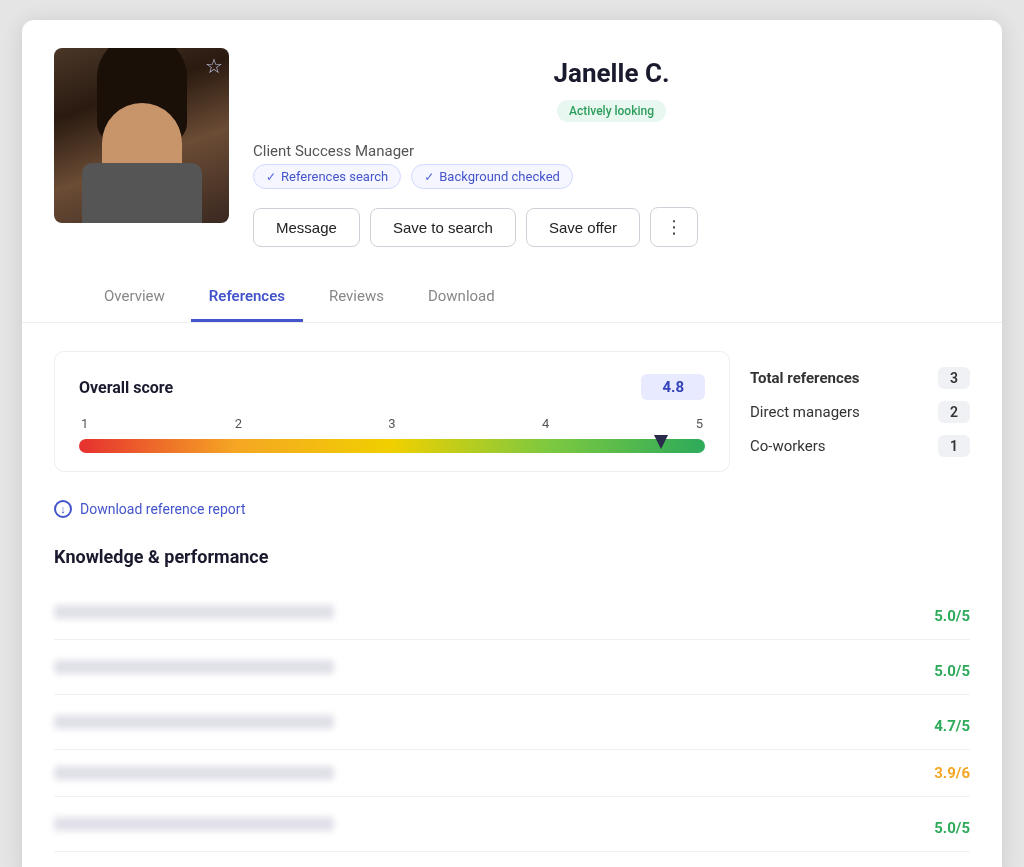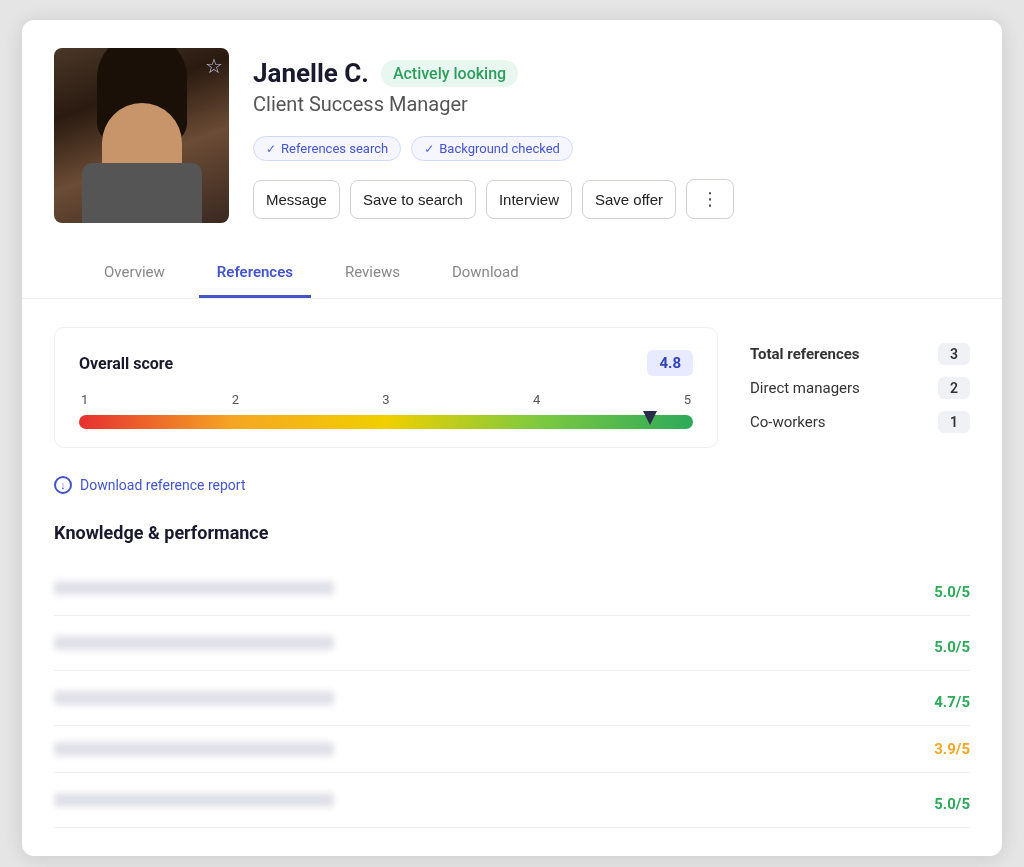--- a/index.html
+++ b/index.html
@@ -46,39 +46,40 @@
       cursor: pointer;
     }
     .profile-info {
       flex: 1;
       padding-top: 10px;
     }
     .name-row {
       display: flex;
       align-items: center;
       gap: 12px;
-      margin-bottom: 4px;
+      margin-bottom: 20px;
+      flex-direction: column;
     }
     .candidate-name {
       font-size: 26px;
       font-weight: 700;
       color: #1a1a2e;
     }
     .status-badge {
       background: #e8f7ef;
       color: #2e9e5e;
-      font-size: 16px;
+      font-size: 12px;
       font-weight: 500;
       padding: 4px 12px;
       border-radius: 20px;
     }
     .job-title {
-      font-size: 20px;
+      font-size: 15px;
       color: #555;
-      margin-bottom: 20px;
+      margin-bottom: 4px;
     }
     .checks-row {
       display: flex;
       gap: 10px;
       margin-bottom: 18px;
     }
     .check-badge {
       display: flex;
       align-items: center;
       gap: 5px;
@@ -92,21 +93,21 @@
     .check-badge .check-icon {
       color: #5566dd;
       font-size: 12px;
     }
     .actions-row {
       display: flex;
       gap: 10px;
       align-items: center;
     }
     .btn {
-      padding: 10px 12px;
+      padding: 10px 22px;
       border-radius: 8px;
       border: 1.5px solid #d0d0d8;
       background: #fff;
       font-size: 15px;
       font-weight: 500;
       color: #222;
       cursor: pointer;
       transition: background 0.15s;
     }
     .btn-more {
@@ -115,21 +116,21 @@
       border: 1.5px solid #d0d0d8;
       background: #fff;
       font-size: 18px;
       color: #444;
       cursor: pointer;
       line-height: 1;
     }
     
     .tabs-row {
       display: flex;
-      gap: 16px;
+      gap: 8px;
       padding: 0 32px;
     }
     .tab {
       padding: 16px 18px 14px 18px;
       font-size: 15px;
       color: #888;
       cursor: pointer;
       border-bottom: 3px solid transparent;
       position: relative;
       font-weight: 400;
@@ -149,21 +150,21 @@
       margin-left: 6px;
       display: inline-block;
     }
     
     .content-area {
       padding: 28px 32px;
     }
     
     .score-section {
       display: flex;
-      gap: 32px;
+      gap: 20px;
       margin-bottom: 28px;
     }
     .score-left {
       flex: 1;
       background: #fff;
       border: 1px solid #eee;
       border-radius: 10px;
       padding: 22px 24px 18px 24px;
     }
     .score-header {
@@ -175,21 +176,21 @@
     .score-label {
       font-size: 16px;
       font-weight: 700;
       color: #1a1a2e;
     }
     .score-value {
       background: #e8eaff;
       color: #3344bb;
       font-size: 15px;
       font-weight: 700;
-      padding: 4px 12px;
+      padding: 4px 21px;
       border-radius: 6px;
     }
     .scale-numbers {
       display: flex;
       justify-content: space-between;
       font-size: 13px;
       color: #555;
       margin-bottom: 8px;
       padding: 0 2px;
     }
@@ -367,21 +368,20 @@
             <span>References search</span>
           </span>
           <span class="check-badge">
             <span class="check-icon">✓</span>
             <span>Background checked</span>
           </span>
         </div>
         <div class="actions-row">
           <button class="btn">Message</button>
           <button class="btn">Save to search</button>
-          <button class="btn">Interview</button>
           <button class="btn">Save offer</button>
           <button class="btn-more">⋮</button>
         </div>
       </div>
     </div>
 
     <div class="tabs-row">
       <div class="tab">
         <span>Overview</span>
       </div>
@@ -450,21 +450,21 @@
       <div class="question-row">
         <div class="question-text-blur"></div>
         <span class="score-green">5.0/5</span>
       </div>
       <div class="question-row">
         <div class="question-text-blur"></div>
         <span class="score-green">4.7/5</span>
       </div>
       <div class="question-row">
         <div class="question-text-blur"></div>
-        <span class="score-orange">3.9/5</span>
+        <span class="score-orange">3.9/6</span>
       </div>
       <div class="question-row">
         <div class="question-text-blur"></div>
         <span class="score-green">5.0/5</span>
       </div>
     </div>
 
   </div>
 </div>
 

